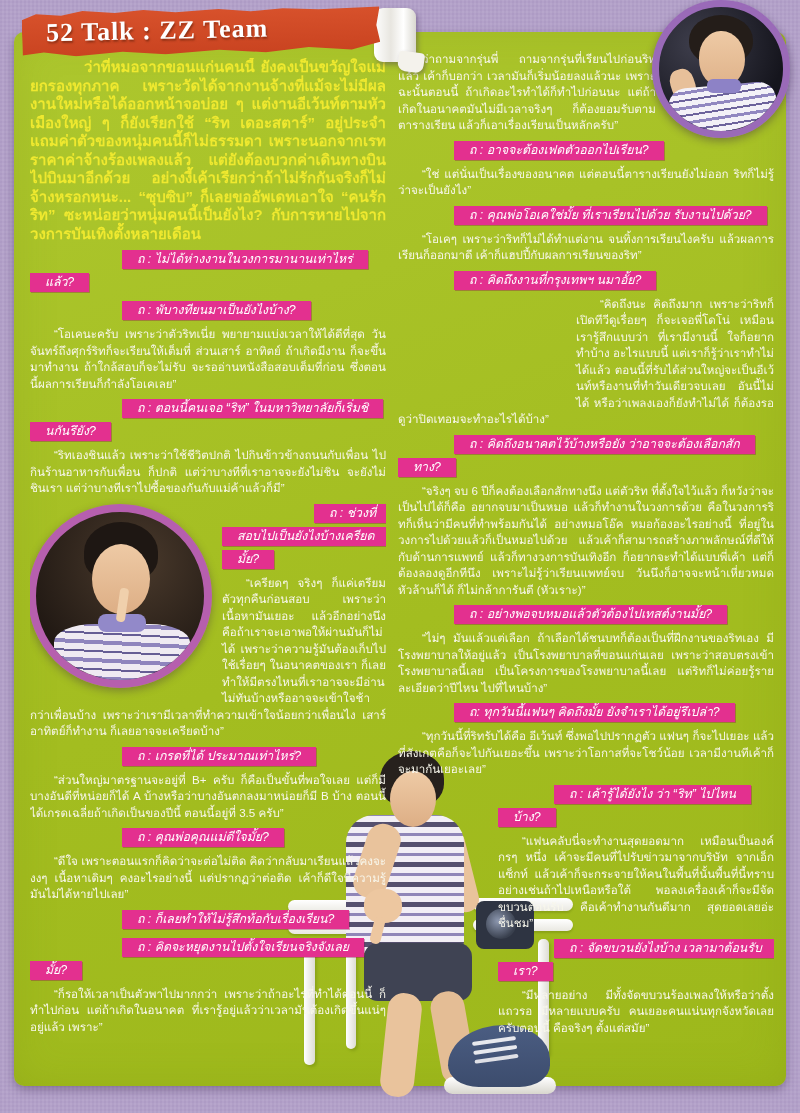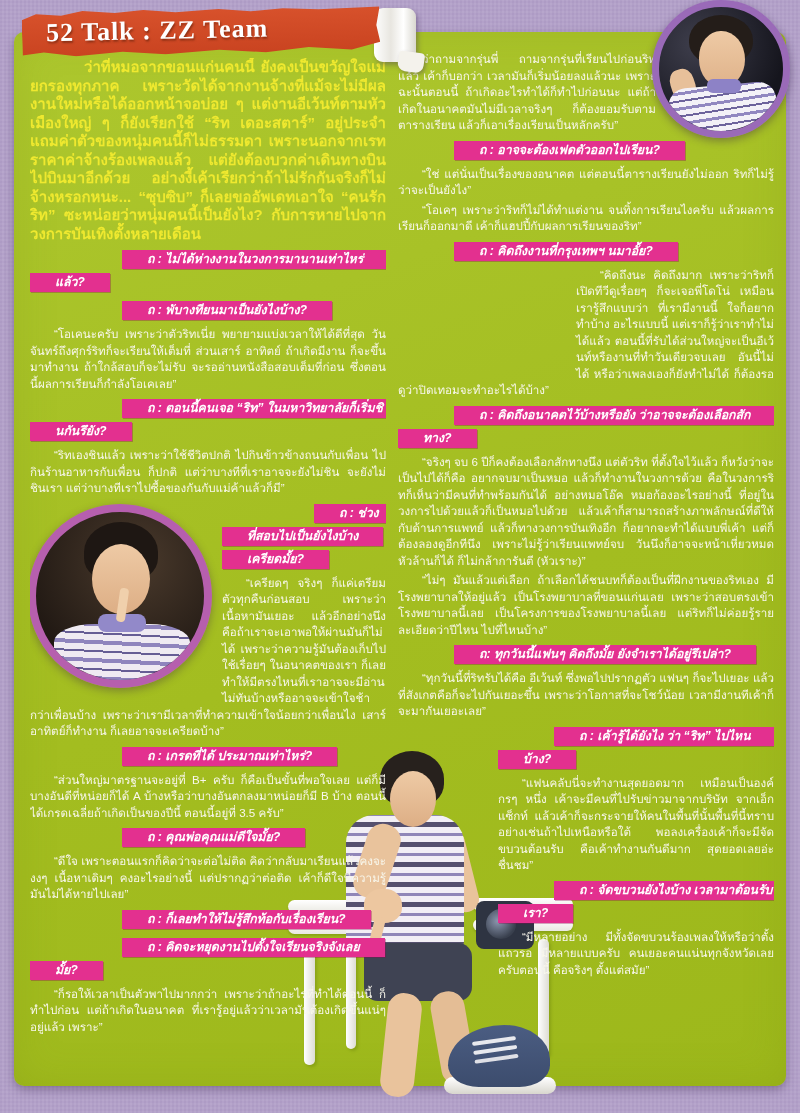--- a/index.html
+++ b/index.html
@@ -23,22 +23,22 @@
   .curl2{position:absolute;left:398px;top:52px;width:26px;height:20px;z-index:8;background:#f4f2ec;
     border-radius:4px 4px 8px 8px;transform:rotate(8deg);box-shadow:2px 2px 4px rgba(70,50,90,.35);}
   
   .col{position:absolute;z-index:5;height:1020px;overflow:hidden;}
   .col-left{left:30px;top:58px;width:356px;}
   .col-right{left:398px;top:50px;width:376px;}
   .intro{color:#efe92f;font-size:15px;line-height:18.5px;text-align:justify;text-indent:54px;
     font-weight:bold;margin:0 0 4px 0;}
   .qline{margin:4px 0 5px;text-indent:92px;line-height:21px;}
   .col-right .qline{text-indent:56px;}
-  .qband{background:#e3308f;color:#fff;font-style:italic;font-weight:bold;font-size:12.3px;
-    padding:2px 25px 3px;box-decoration-break:clone;-webkit-box-decoration-break:clone;
+  .qband{background:#e3308f;color:#fff;font-style:italic;font-weight:normal;font-size:12.3px;
+    padding:2px 15px 3px;box-decoration-break:clone;-webkit-box-decoration-break:clone;
     box-shadow:1px 1px 0 rgba(140,10,80,.35);}
   .ans{color:#f8f7ec;font-size:11.6px;line-height:16.5px;text-align:justify;text-indent:24px;margin:1px 0 3px;}
   
   .sp{background:transparent;}
   .sp-tr{float:right;width:118px;height:86px;}
   .sp-pq{float:left;width:178px;height:104px;}
   .sp-bl{float:left;width:100px;height:300px;}
   
   .pq{position:absolute;left:277px;top:356px;width:292px;z-index:7;text-align:center;
     font-weight:bold;font-size:21px;line-height:27px;color:#fff;
@@ -132,26 +132,28 @@
       <p class="qline"><span class="qband">ถ : ก็เลยทำให้ไม่รู้สึกท้อกับเรื่องเรียน?</span></p>
       <p class="qline"><span class="qband">ถ : คิดจะหยุดงานไปตั้งใจเรียนจริงจังเลยมั้ย?</span></p>
       <p class="ans">“ก็รอให้เวลาเป็นตัวพาไปมากกว่า เพราะว่าถ้าอะไรที่ทำได้ตอนนี้ ก็ทำไปก่อน แต่ถ้าเกิดในอนาคต ที่เรารู้อยู่แล้วว่าเวลามันต้องเกิดขึ้นแน่ๆ อยู่แล้ว เพราะ”</p>
     </div>
 
   <div class="col col-right" id="col-right">
       <div class="sp sp-tr"></div>
       <p class="ans">ว่าถามจากรุ่นพี่ ถามจากรุ่นที่เรียนไปก่อนริทแล้ว เค้าก็บอกว่า เวลามันก็เริ่มน้อยลงแล้วนะ เพราะฉะนั้นตอนนี้ ถ้าเกิดอะไรทำได้ก็ทำไปก่อนนะ แต่ถ้าเกิดในอนาคตมันไม่มีเวลาจริงๆ ก็ต้องยอมรับตามตารางเรียน แล้วก็เอาเรื่องเรียนเป็นหลักครับ”</p>
       <p class="qline"><span class="qband">ถ : อาจจะต้องเฟดตัวออกไปเรียน?</span></p>
       <p class="ans">“ใช่ แต่นั่นเป็นเรื่องของอนาคต แต่ตอนนี้ตารางเรียนยังไม่ออก ริทก็ไม่รู้ว่าจะเป็นยังไง”</p>
+      <p class="qline"><span class="qband">ถ : คุณพ่อโอเคใช่มั้ย ที่เราเรียนไปด้วย รับงานไปด้วย?</span></p>
       <p class="ans">“โอเคๆ เพราะว่าริทก็ไม่ได้ทำแต่งาน จนทิ้งการเรียนไงครับ แล้วผลการเรียนก็ออกมาดี เค้าก็แฮปปี้กับผลการเรียนของริท”</p>
       <p class="qline"><span class="qband">ถ : คิดถึงงานที่กรุงเทพฯ นมาอั้ย?</span></p>
       <div class="sp sp-pq"></div>
       <p class="ans">“คิดถึงนะ คิดถึงมาก เพราะว่าริทก็เปิดทีวีดูเรื่อยๆ ก็จะเจอพี่โดโน่ เหมือนเรารู้สึกแบบว่า ที่เรามีงานนี้ ใจก็อยากทำบ้าง อะไรแบบนี้ แต่เราก็รู้ว่าเราทำไม่ได้แล้ว ตอนนี้ที่รับได้ส่วนใหญ่จะเป็นอีเว้นท์หรืองานที่ทำวันเดียวจบเลย อันนี้ไม่ได้ หรือว่าเพลงเองก็ยังทำไม่ได้ ก็ต้องรอดูว่าปิดเทอมจะทำอะไรได้บ้าง”</p>
       <p class="qline"><span class="qband">ถ : คิดถึงอนาคตไว้บ้างหรือยัง ว่าอาจจะต้องเลือกสักทาง?</span></p>
       <p class="ans">“จริงๆ จบ 6 ปีก็คงต้องเลือกสักทางนึง แต่ตัวริท ที่ตั้งใจไว้แล้ว ก็หวังว่าจะเป็นไปได้ก็คือ อยากจบมาเป็นหมอ แล้วก็ทำงานในวงการด้วย คือในวงการริทก็เห็นว่ามีคนที่ทำพร้อมกันได้ อย่างหมอโอ๊ค หมอก้องอะไรอย่างนี้ ที่อยู่ในวงการไปด้วยแล้วก็เป็นหมอไปด้วย แล้วเค้าก็สามารถสร้างภาพลักษณ์ที่ดีให้กับด้านการแพทย์ แล้วก็ทางวงการบันเทิงอีก ก็อยากจะทำได้แบบพี่เค้า แต่ก็ต้องลองดูอีกทีนึง เพราะไม่รู้ว่าเรียนแพทย์จบ วันนึงก็อาจจะหน้าเหี่ยวหมด หัวล้านก็ได้ ก็ไม่กล้าการันตี (หัวเราะ)”</p>
+      <p class="qline"><span class="qband">ถ : อย่างพอจบหมอแล้วตัวต้องไปเทสต์งานมั้ย?</span></p>
       <p class="ans">“ไม่ๆ มันแล้วแต่เลือก ถ้าเลือกได้ชนบทก็ต้องเป็นที่ฝึกงานของริทเอง มีโรงพยาบาลให้อยู่แล้ว เป็นโรงพยาบาลที่ขอนแก่นเลย เพราะว่าสอบตรงเข้าโรงพยาบาลนี้เลย เป็นโครงการของโรงพยาบาลนี้เลย แต่ริทก็ไม่ค่อยรู้รายละเอียดว่าปีไหน ไปที่ไหนบ้าง”</p>
       <p class="qline"><span class="qband">ถ: ทุกวันนี้แฟนๆ คิดถึงมั้ย ยังจำเราได้อยู่รึเปล่า?</span></p>
       <p class="ans">“ทุกวันนี้ที่ริทรับได้คือ อีเว้นท์ ซึ่งพอไปปรากฏตัว แฟนๆ ก็จะไปเยอะ แล้วที่สังเกตคือก็จะไปกันเยอะขึ้น เพราะว่าโอกาสที่จะโชว์น้อย เวลามีงานทีเค้าก็จะมากันเยอะเลย”</p>
       <div class="sp sp-bl"></div>
       <p class="qline"><span class="qband">ถ : เค้ารู้ได้ยังไง ว่า “ริท” ไปไหนบ้าง?</span></p>
       <p class="ans">“แฟนคลับนี่จะทำงานสุดยอดมาก เหมือนเป็นองค์กรๆ หนึ่ง เค้าจะมีคนที่ไปรับข่าวมาจากบริษัท จากเอ็กแซ็กท์ แล้วเค้าก็จะกระจายให้คนในพื้นที่นั้นพื้นที่นี้ทราบ อย่างเช่นถ้าไปเหนือหรือใต้ พอลงเครื่องเค้าก็จะมีจัดขบวนต้อนรับ คือเค้าทำงานกันดีมาก สุดยอดเลยอ่ะ ชื่นชม”</p>
       <p class="qline"><span class="qband">ถ : จัดขบวนยังไงบ้าง เวลามาต้อนรับเรา?</span></p>
       <p class="ans">“มีหลายอย่าง มีทั้งจัดขบวนร้องเพลงให้หรือว่าตั้งแถวรอ มีหลายแบบครับ คนเยอะคนแน่นทุกจังหวัดเลยครับตอนนี้ คือจริงๆ ตั้งแต่สมัย”</p>
     </div>
 

